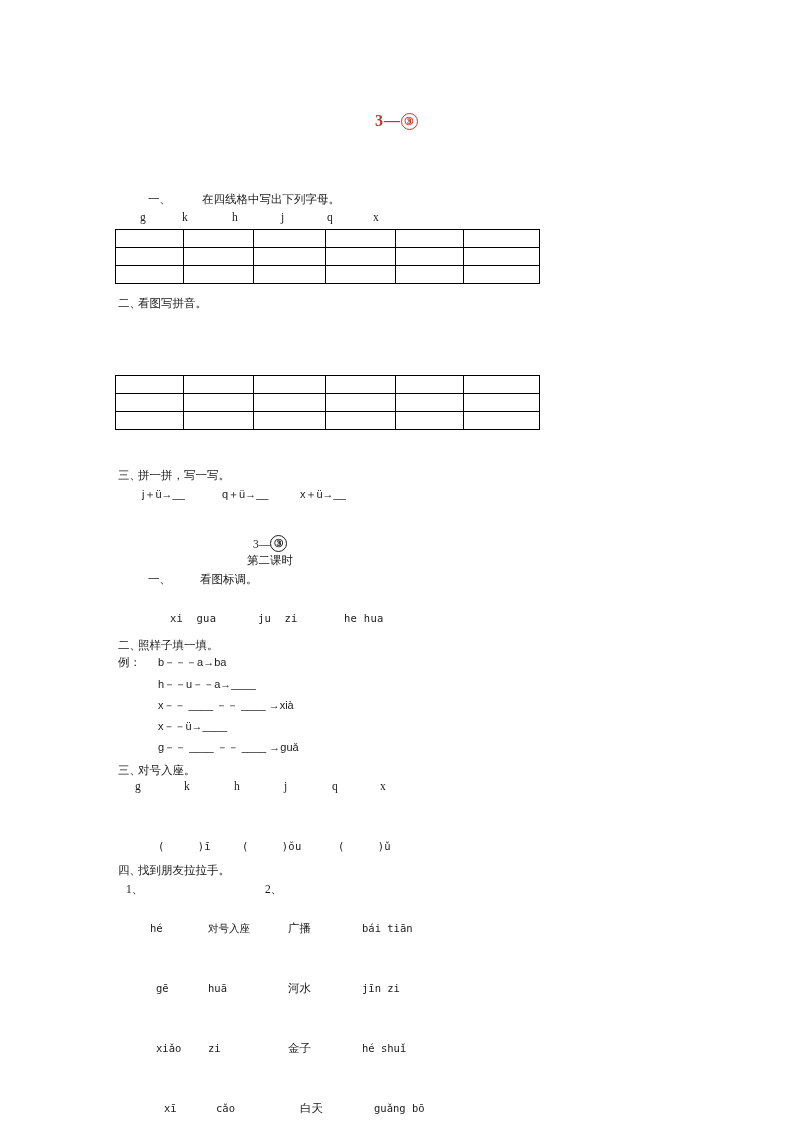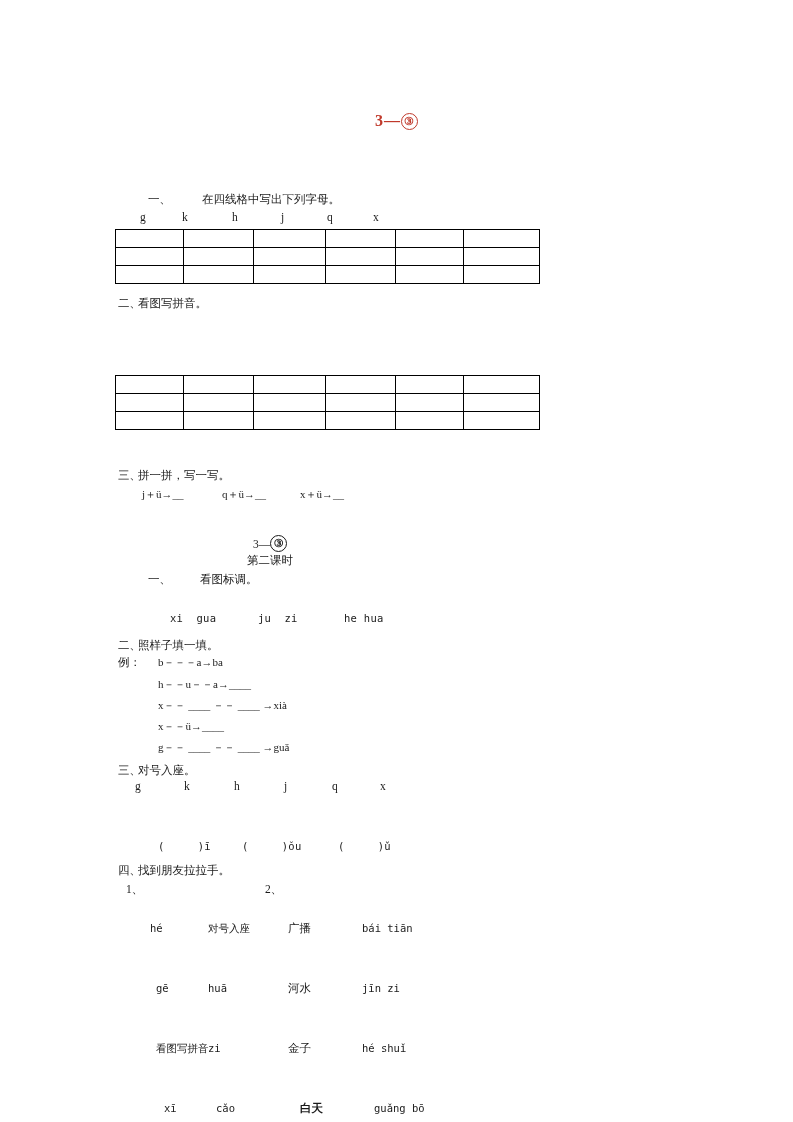--- a/index.html
+++ b/index.html
@@ -62,21 +62,21 @@
   .cn {
     font-family: "Liberation Serif", "DejaVu Serif", serif;
     font-size: 11.5px;
   }
   .py {
     font-family: "DejaVu Sans Mono", "Liberation Mono", monospace;
     font-size: 10.5px;
     letter-spacing: 0.3px;
   }
   .lat {
-    font-family: Liberation Serif, serif;
+    font-family: Liberation Sans, sans-serif;
     font-size: 11px;
   }
 
   
   .grid-table {
     position: absolute;
     border-collapse: collapse;
     table-layout: fixed;
   }
   .grid-table td {
@@ -265,36 +265,36 @@
 
   <div class="abs cn" style="left:118px; top:855px;">四、</div>
   <div class="abs cn" style="left:138px; top:855px;">找到朋友拉拉手。</div>
 
   <div class="abs cn" style="left:126px; top:874px;">1、</div>
   <div class="abs cn" style="left:265px; top:874px;">2、</div>
 
   <div class="match-col" style="left:150px; top:870px;">
     <div>hé</div>
     <div style="padding-left:6px;">gē</div>
-    <div style="padding-left:6px;">看图写拼音</div>
+    <div style="padding-left:6px;">xiǎo</div>
     <div style="padding-left:14px;">xī</div>
   </div>
 
   <div class="match-col" style="left:208px; top:870px;">
     <div>对号入座</div>
     <div>huā</div>
     <div>zi</div>
     <div style="padding-left:8px;">cǎo</div>
   </div>
 
   <div class="match-col cnfont" style="left:288px; top:870px;">
     <div>广播</div>
     <div>河水</div>
     <div>金子</div>
-    <div style="padding-left:12px;font-weight:bold;">白天</div>
+    <div style="padding-left:12px;">白天</div>
   </div>
 
   <div class="match-col" style="left:362px; top:870px;">
     <div>bái tiān</div>
     <div>jīn zi</div>
     <div>hé shuǐ</div>
     <div style="padding-left:12px;text-align:right;">guǎng bō</div>
   </div>
 
 </div>

